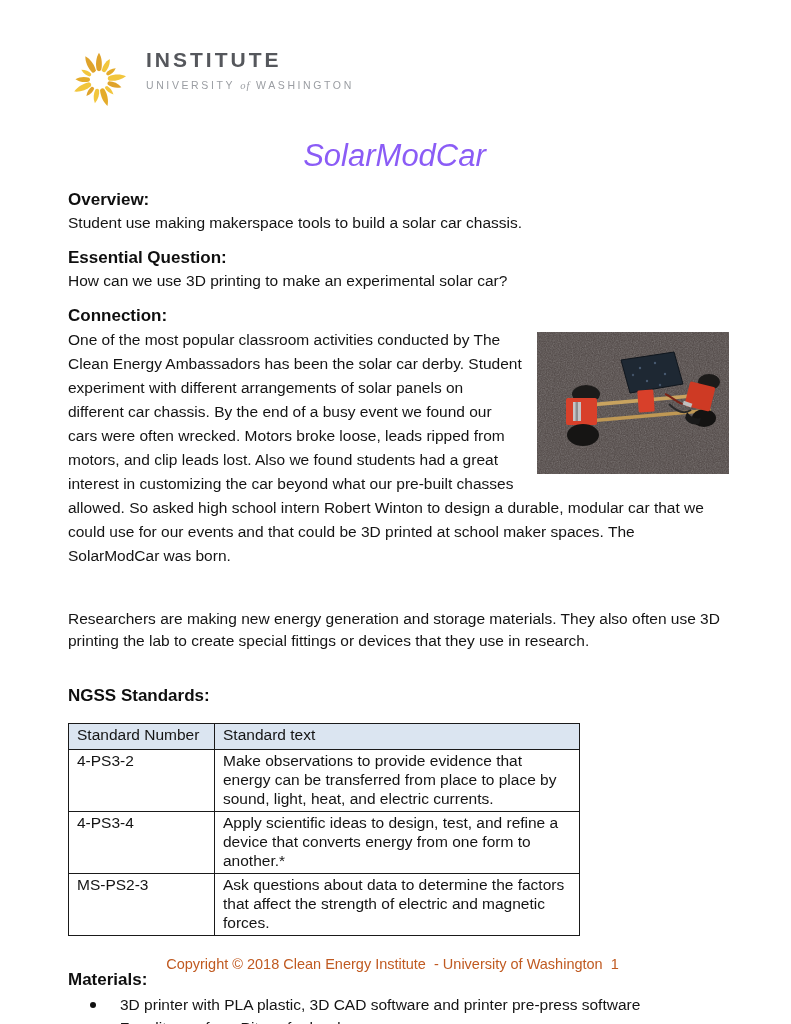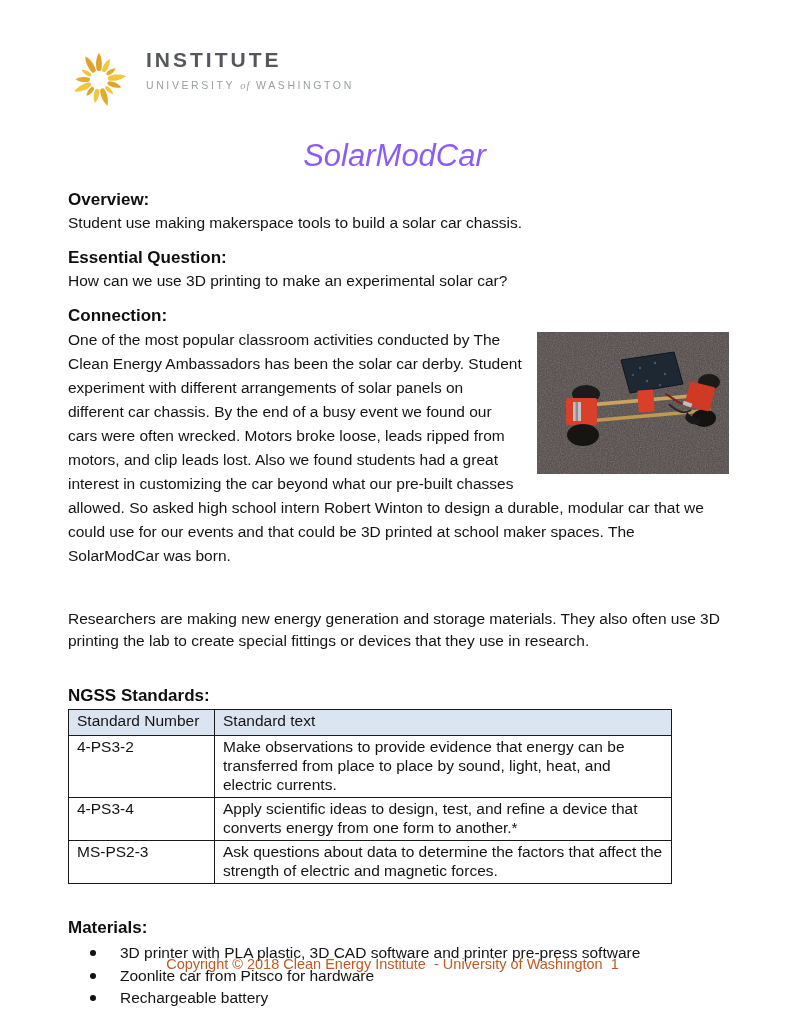--- a/index.html
+++ b/index.html
@@ -33,21 +33,21 @@
 
   
   .bg-body{overflow:visible;}
   .bg-body p{line-height:24px;}
   figure.photo{
     float:right;width:192px;height:142px;margin:4px -8px 8px 14px;padding:0;
   }
   figure.photo svg{display:block;}
 
   
-  table.ngss{border-collapse:collapse;width:604px;margin-top:4px;table-layout:fixed;}
+  table.ngss{border-collapse:collapse;width:512px;margin-top:18px;table-layout:fixed;}
   table.ngss th,table.ngss td{
     border:1px solid #1a1a1a;font-size:15.5px;font-weight:400;text-align:left;
     padding:1px 8px 3px;line-height:19px;vertical-align:top;color:#141414;
   }
   table.ngss th{background:#dbe5f1;height:21px;}
   table.ngss col.c1{width:146px;}
 
   
   ul.materials{list-style:none;margin:5px 0 0;padding:0 0 0 20px;}
   ul.materials li{

